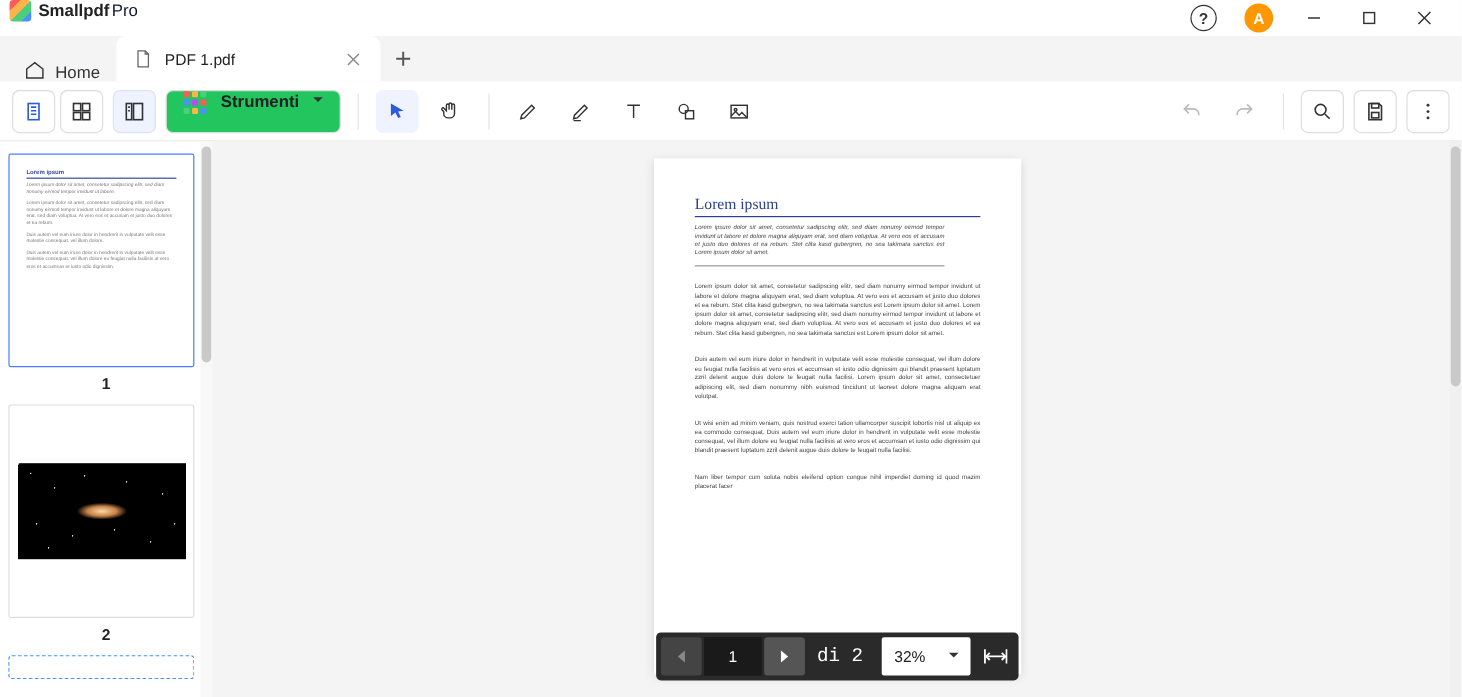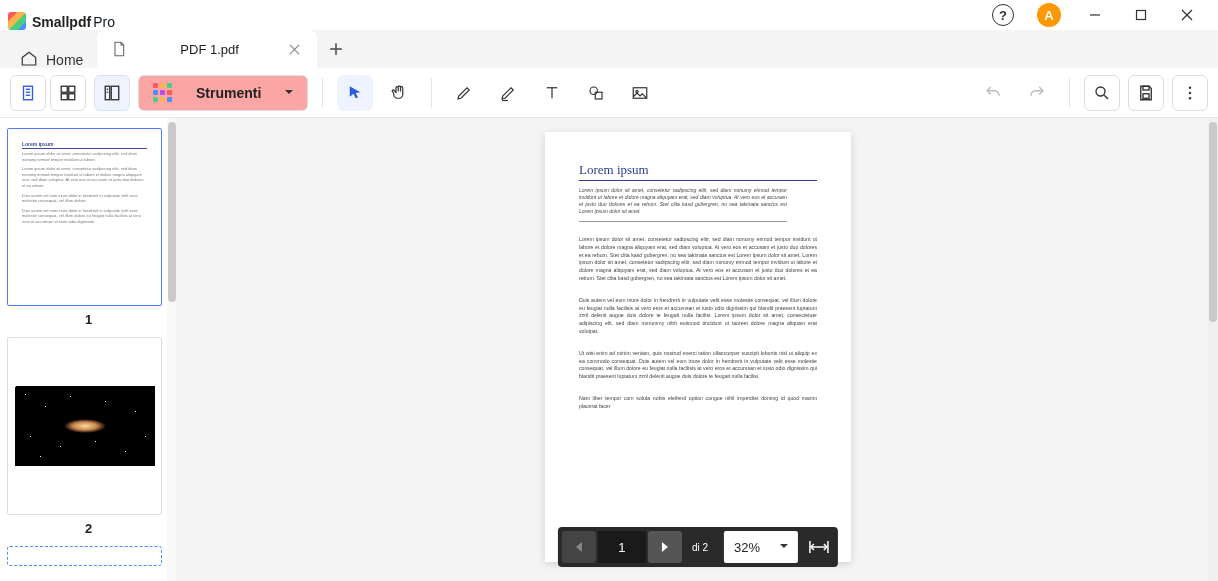--- a/index.html
+++ b/index.html
@@ -1,47 +1,47 @@
 <!DOCTYPE html>
 <html><head>
 <meta charset="utf-8">
 <style>
 * { box-sizing: border-box; margin: 0; padding: 0; }
 body { font-family: "Segoe UI", Arial, sans-serif; font-size: 14px; background: #fff; color: #222; width: 1218px; height: 581px; overflow: hidden; position: relative; }
 
 
-.title-bar { height: 30px; display: flex; align-items: flex-end; padding: 0 8px; background: #fff; }
+.title-bar { height: 30px; display: flex; align-items: flex-start; padding: 0 8px; background: #fff; }
 .logo-box { width: 18px; height: 18px; border-radius: 3px; background: linear-gradient(135deg,#ff5a5a 0 25%,#ffb34a 25% 50%,#4ad07d 50% 75%,#4a90ff 75% 100%); margin-right: 6px; }
 .app-title { font-weight: 600; font-size: 14px; }
 .app-title-pro { color: #0f172a; font-weight: 400; margin-left: 2px; }
 .title-spacer { flex: 1; }
 .title-icon { width: 46px; height: 30px; display: flex; align-items: center; justify-content: center; color: #333; }
 .help-circle { width: 22px; height: 22px; border: 1.5px solid #333; border-radius: 50%; display: flex; align-items: center; justify-content: center; font-size: 13px; font-weight: 600; }
 .avatar { width: 24px; height: 24px; border-radius: 50%; background: #ff9800; color: #fff; display: flex; align-items: center; justify-content: center; font-weight: 600; font-size: 13px; }
 .win-btn svg { width: 12px; height: 12px; }
 
 
 .tab-bar { height: 38px; display: flex; align-items: flex-end; background: #f4f4f4; padding-left: 6px; }
 .home-tab { height: 38px; display: flex; align-items: flex-end; padding: 0 14px; gap: 8px; color: #333; }
 .home-tab svg { width: 18px; height: 18px; }
 .doc-tab { height: 38px; background: #fff; display: flex; align-items: center; padding: 0 14px; gap: 10px; border-radius: 8px 8px 0 0; min-width: 220px; position: relative; }
 .doc-tab svg.fileicon { width: 16px; height: 16px; color: #555; }
-.tab-title { flex: 1; font-size: 13px; margin-left: 43px; }
+.tab-title { flex: 1; font-size: 13px; }
 .tab-close { color: #888; width: 18px; height: 18px; display: flex; align-items: center; justify-content: center; }
 .new-tab { width: 38px; height: 38px; display: flex; align-items: center; justify-content: center; color: #555; }
 
 
 .toolbar { height: 50px; background: #fff; border-bottom: 1px solid #e5e5e5; display: flex; align-items: center; padding: 0 10px; gap: 8px; }
 .tb-group { display: flex; gap: 4px; }
 .tb-btn { width: 36px; height: 36px; display: flex; align-items: center; justify-content: center; border-radius: 6px; border: 1px solid transparent; color: #333; }
 .tb-btn.bordered { border: 1px solid #ddd; background: #fff; }
 .tb-btn.active-blue { background: #eef3ff; color: #2b5ce0; }
 .tb-btn.selected { background: #eef3ff; border-color: #d8e2fb; }
 .tb-btn svg { width: 18px; height: 18px; }
-.tools-btn { height: 36px; padding: 0 14px; display: flex; align-items: center; gap: 24px; border: 1px solid #ddd; border-radius: 6px; background: #fca5a5; font-weight: 600; }
+.tools-btn { height: 36px; padding: 0 14px; display: flex; gap: 12px; border: 1px solid #ddd; border-radius: 6px; background: #22c55e; font-weight: 600; }
 .color-grid { display: grid; grid-template-columns: repeat(3,5px); grid-template-rows: repeat(3,5px); gap: 2px; }
 .color-grid span { width: 5px; height: 5px; border-radius: 1px; }
 .sep { width: 1px; height: 30px; background: #e3e3e3; margin: 0 6px; }
 .toolbar-spacer { flex: 1; }
 
 
 .main { display: flex; height: calc(100% - 30px - 38px - 50px); }
 .side-panel { width: 178px; background: #fff; border-right: 1px solid #eee; overflow-y: auto; padding: 10px 7px; position: relative; }
 .side-scroll { position: absolute; right: 0; top: 0; bottom: 0; width: 10px; background: #f8f8f8; }
 .side-scroll-thumb { position: absolute; top: 4px; left: 1px; width: 8px; height: 180px; background: #c9c9c9; border-radius: 4px; }
@@ -62,21 +62,21 @@
 .page-title { color: #2a3f8f; font-family: Georgia, serif; font-size: 13px; border-bottom: 1px solid #2a3f8f; padding-bottom: 2px; margin-bottom: 6px; }
 .page-intro { font-size: 5px; font-style: italic; color: #444; text-align: justify; line-height: 1.4; border-bottom: 1px solid #999; padding-bottom: 6px; margin: 0 30px 14px 0; }
 .page-para { font-size: 5.2px; color: #444; text-align: justify; line-height: 1.5; margin-bottom: 14px; }
 
 
 .page-ctrl { position: absolute; left: 50%; transform: translateX(-50%); bottom: 14px; height: 40px; background: #2a2a2a; border-radius: 4px; display: flex; align-items: center; padding: 0 4px; gap: 0; }
 .pc-btn { width: 34px; height: 32px; display: flex; align-items: center; justify-content: center; color: #ddd; border-radius: 3px; }
 .pc-btn.disabled { color: #666; background: #444; }
 .pc-btn.active { background: #555; }
 .pc-input { width: 48px; height: 32px; background: #1a1a1a; color: #fff; border: none; text-align: center; font-size: 13px; margin: 0 2px; }
-.pc-label { color: #fff; padding: 0 10px; font-size: 10px; }
+.pc-label { color: #fff; padding: 0 10px; font-size: 16px; font-family: Liberation Mono, monospace; }
 .zoom-box { height: 32px; background: #fff; display: flex; align-items: center; padding: 0 10px; gap: 20px; margin: 0 6px; border-radius: 2px; }
 .zoom-val { font-size: 13px; }
 .fit-btn { width: 30px; height: 32px; display: flex; align-items: center; justify-content: center; color: #fff; }
 
 
 .chev::after { content: ""; display: inline-block; border: 5px solid transparent; border-top-color: #333; margin-top: 5px; }
 .chev.small::after { border-width: 4px; }
 </style>
 </head>
 <body>

